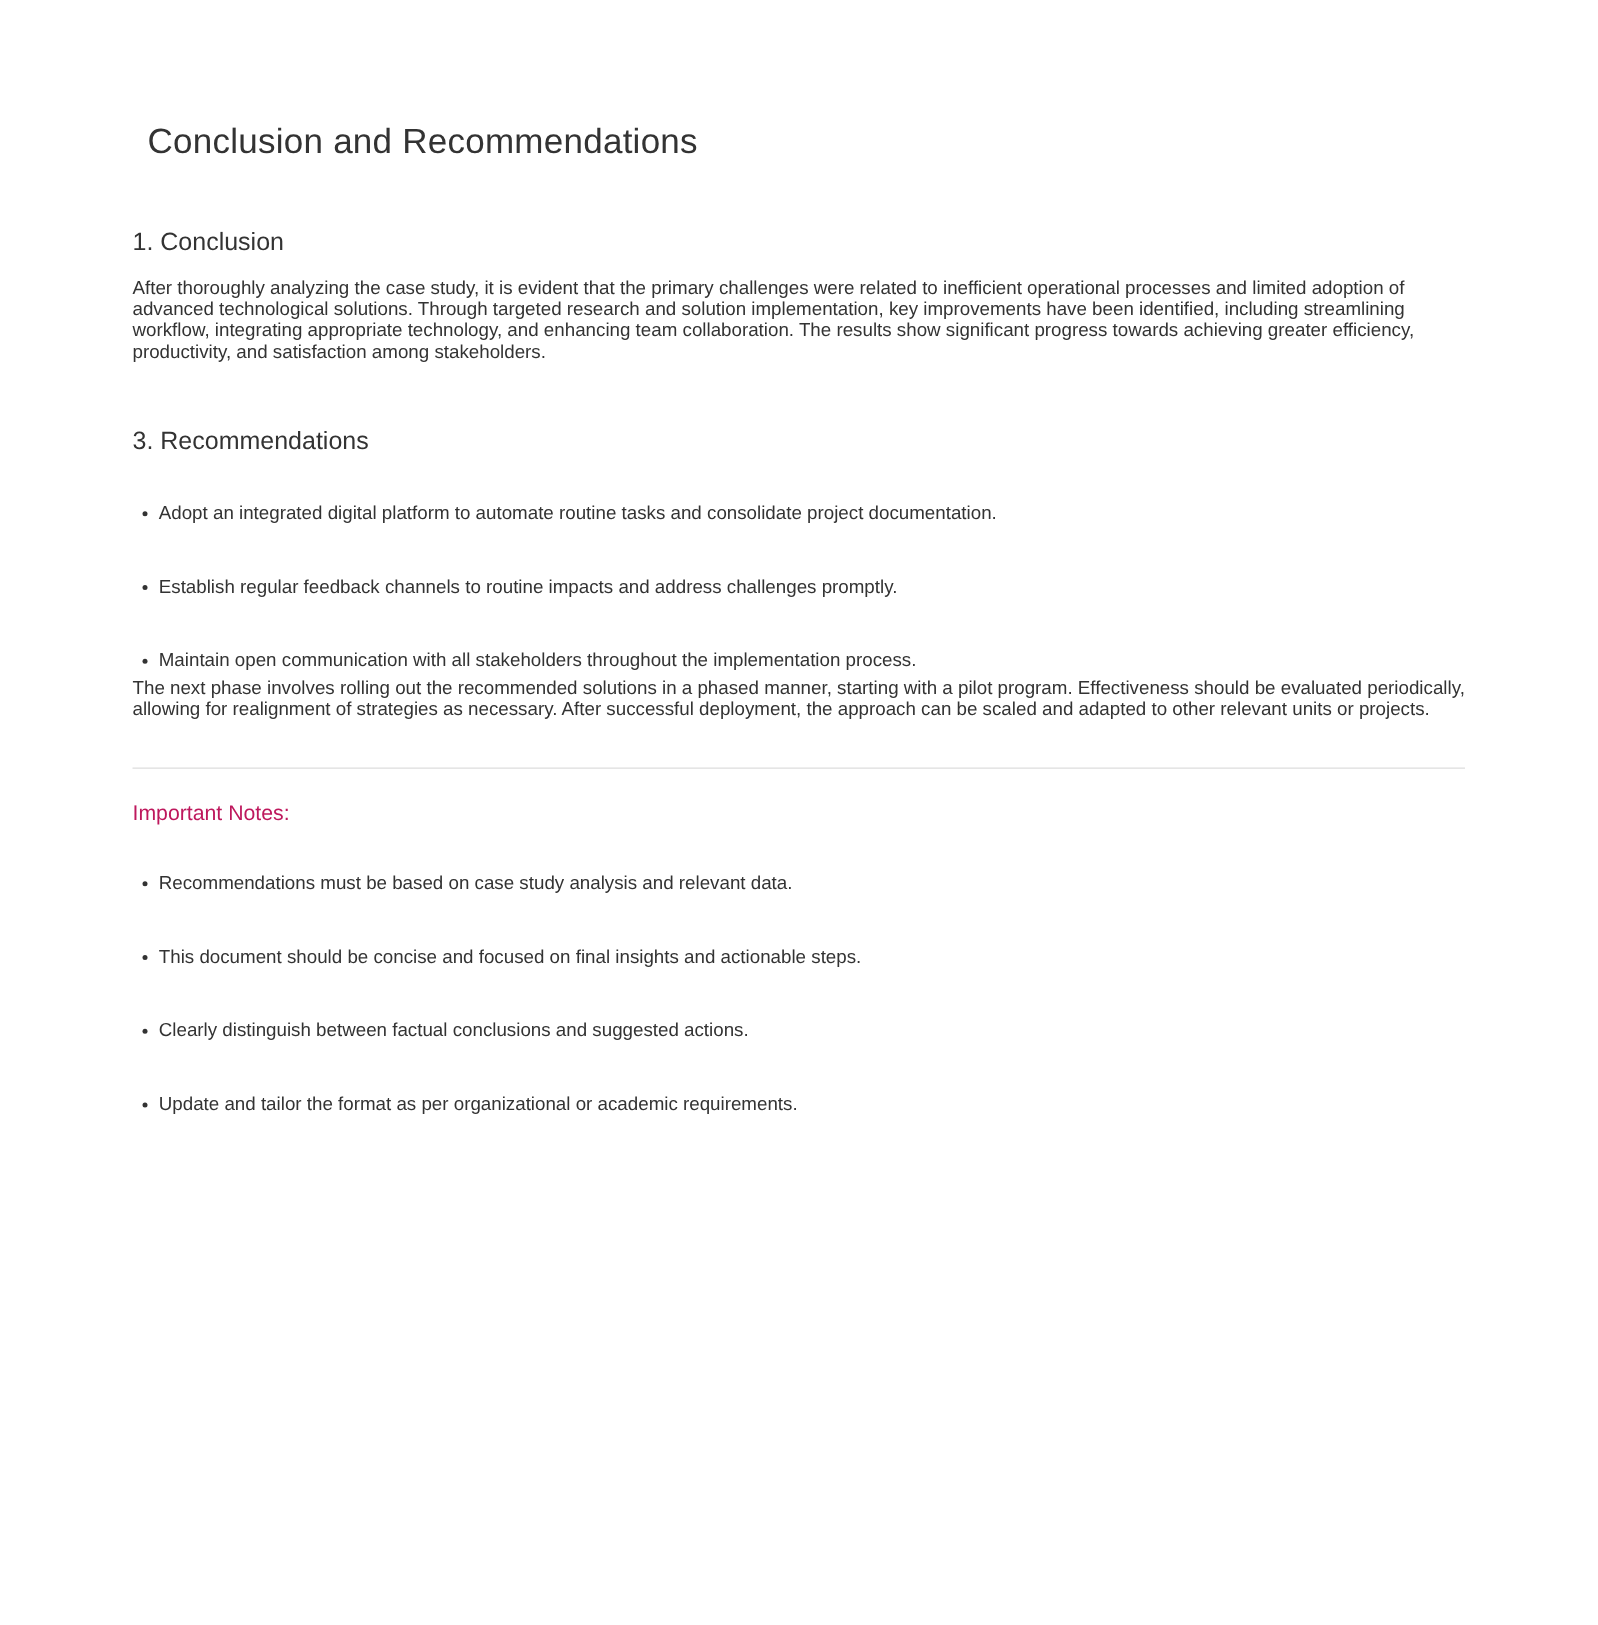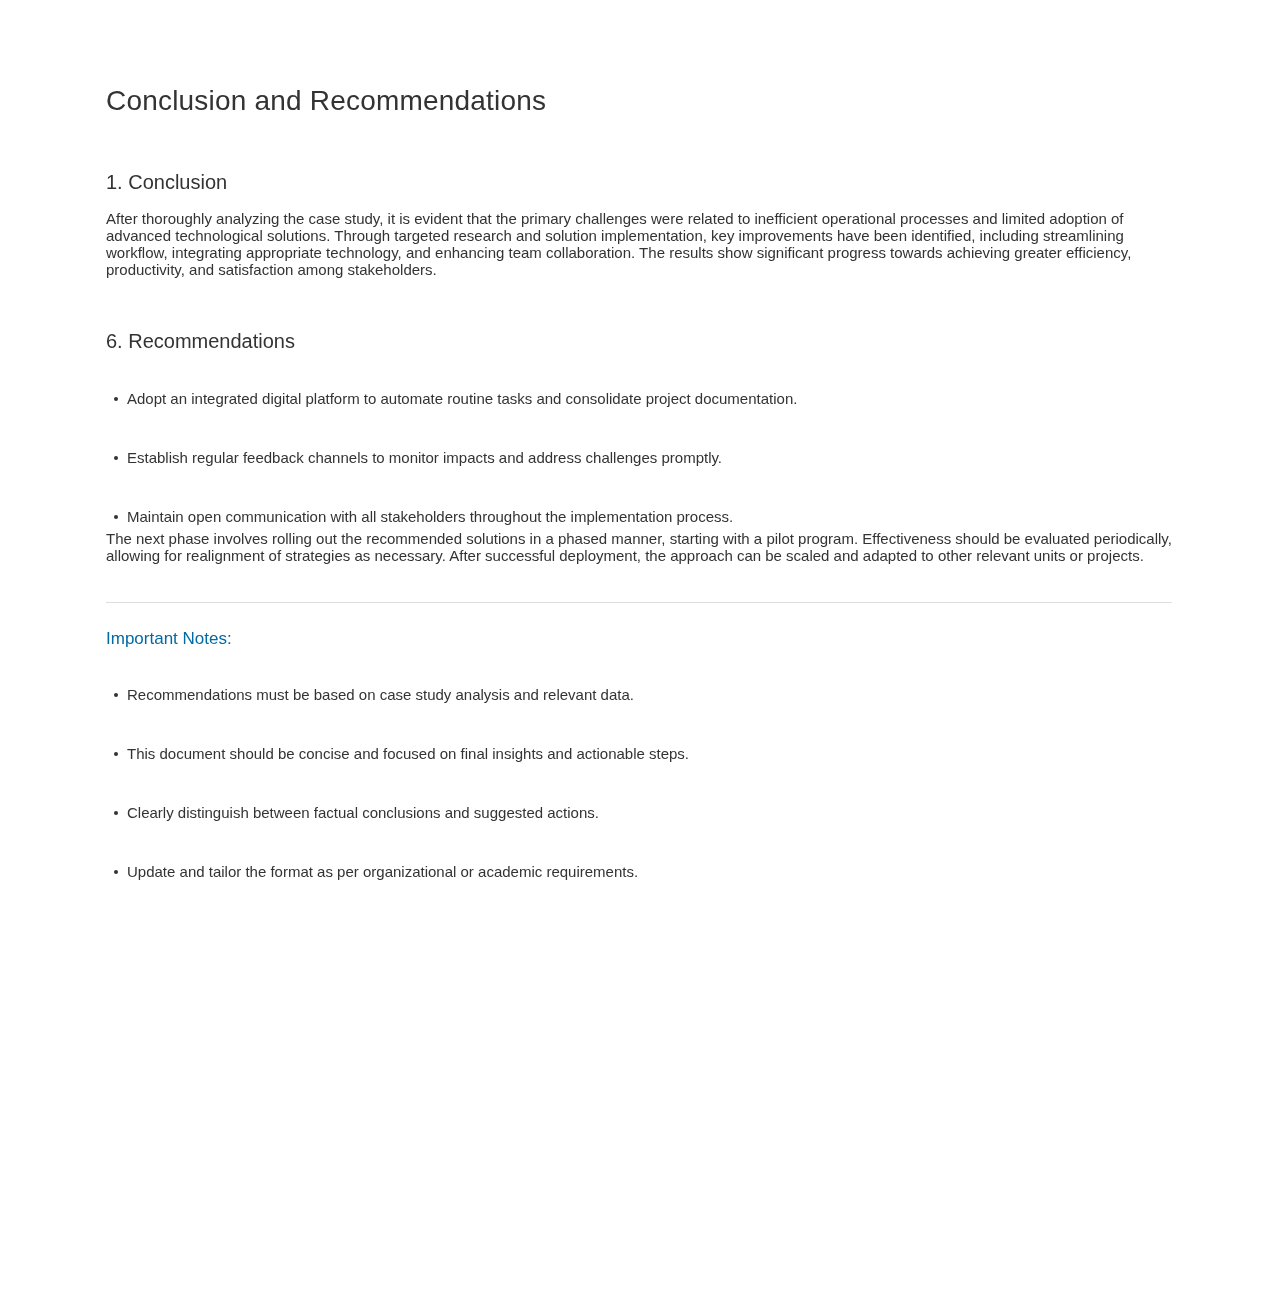--- a/index.html
+++ b/index.html
@@ -16,38 +16,38 @@
   }
   .page {
     box-sizing: border-box;
     width: 1278px;
     padding: 86px 106px 0 106px;
   }
   h1.doc-title {
     font-size: 28px;
     font-weight: 400;
     line-height: 1.1;
-    margin: 0;
+    margin: 12px;
     color: #333333;
     letter-spacing: 0.2px;
   }
   h2.section-heading {
     font-size: 20px;
     font-weight: 400;
     margin: 52px 0 16px 0;
     color: #333333;
   }
   h2.first-section {
     margin-top: 54px;
   }
   h3.notes-heading {
     font-size: 17px;
     font-weight: 400;
     margin: 26px 0 12px 0;
-    color: #0369a1;
+    color: #be185d;
   }
   p.body-text {
     font-size: 15px;
     line-height: 17px;
     margin: 0 0 0 0;
     color: #333333;
   }
   ul.bullet-list {
     margin: 0;
     padding: 0 0 0 21px;
@@ -82,24 +82,24 @@
 </head>
 <body>
 
 <div class="page">
 
   <h1 class="doc-title">Conclusion and Recommendations</h1>
 
   <h2 class="section-heading first-section">1. Conclusion</h2>
   <p class="body-text">After thoroughly analyzing the case study, it is evident that the primary challenges were related to inefficient operational processes and limited adoption of advanced technological solutions. Through targeted research and solution implementation, key improvements have been identified, including streamlining workflow, integrating appropriate technology, and enhancing team collaboration. The results show significant progress towards achieving greater efficiency, productivity, and satisfaction among stakeholders.</p>
 
-  <h2 class="section-heading">6. Recommendations</h2>
+  <h2 class="section-heading">3. Recommendations</h2>
   <ul class="bullet-list">
     <li>Adopt an integrated digital platform to automate routine tasks and consolidate project documentation.</li>
-    <li>Establish regular feedback channels to monitor impacts and address challenges promptly.</li>
+    <li>Establish regular feedback channels to routine impacts and address challenges promptly.</li>
     <li>Maintain open communication with all stakeholders throughout the implementation process.</li>
   </ul>
 
   <p class="body-text">The next phase involves rolling out the recommended solutions in a phased manner, starting with a pilot program. Effectiveness should be evaluated periodically, allowing for realignment of strategies as necessary. After successful deployment, the approach can be scaled and adapted to other relevant units or projects.</p>
 
   <hr class="divider">
 
   <div class="notes-block">
     <h3 class="notes-heading">Important Notes:</h3>
     <ul class="bullet-list">

